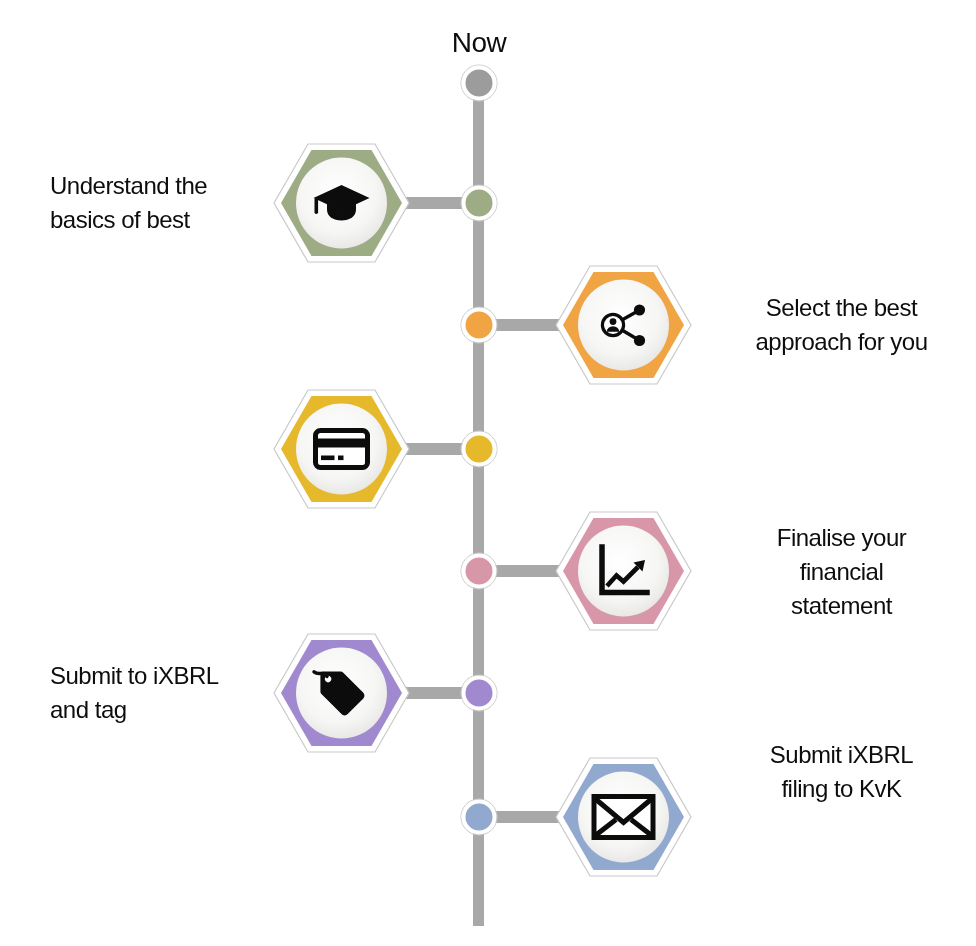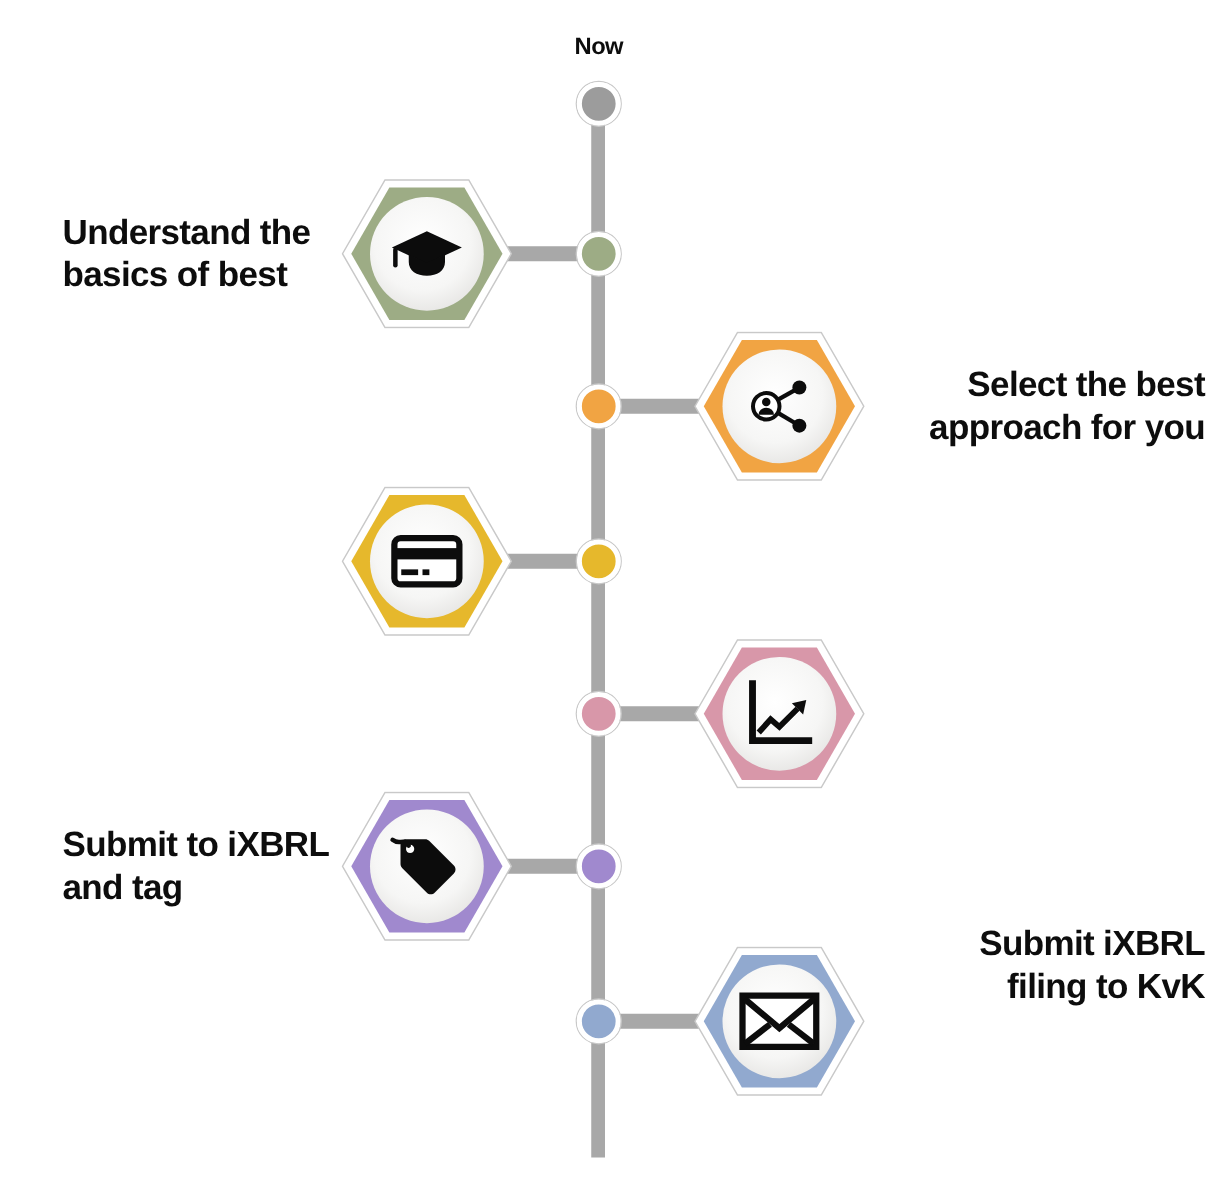--- a/index.html
+++ b/index.html
@@ -10,29 +10,29 @@
     background:#ffffff;
     font-family:"Liberation Sans","DejaVu Sans",sans-serif;
     overflow:hidden;
   }
   .vline { position:absolute; }
   .connector { position:absolute; height:12px; }
   .node { position:absolute; }
   .hex  { position:absolute; }
   .now  {
     position:absolute; text-align:center;
-    font-weight:700; font-size:19px; letter-spacing:-0.5px;
+    font-weight:400; font-size:28px; letter-spacing:-0.5px;
   }
   .label {
     position:absolute;
-    font-weight:700; font-size:28px; line-height:34px;
+    font-weight:400; font-size:24px; line-height:34px;
     letter-spacing:-0.5px;
   }
   .label.left  { width:230px; text-align:left; }
-  .label.right { width:245px; text-align:right; }
+  .label.right { width:245px; text-align:center; }
 </style>
 </head>
 <body>
 
 <div id="canvas" style="color: rgb(13, 13, 13);">
 
   <svg width="0" height="0" style="position:absolute" aria-hidden="true">
     <defs>
       <radialGradient id="sphereGrad" cx="46%" cy="40%" r="68%">
         <stop offset="0%" stop-color="#ffffff"></stop>
@@ -158,20 +158,25 @@
     <div>Understand the</div>
     <div>basics of best</div>
   </div>
 
   <div class="label right" style="left:719px;top:291px">
     <div>Select the best</div>
     <div>approach for you</div>
   </div>
 
 
+  <div class="label right" style="left:719px;top:521px">
+    <div>Finalise your</div>
+    <div>financial</div>
+    <div>statement</div>
+  </div>
 
   <div class="label left" style="left:50px;top:659px">
     <div>Submit to iXBRL</div>
     <div>and tag</div>
   </div>
 
   <div class="label right" style="left:719px;top:738px">
     <div>Submit iXBRL</div>
     <div>filing to KvK</div>
   </div>

